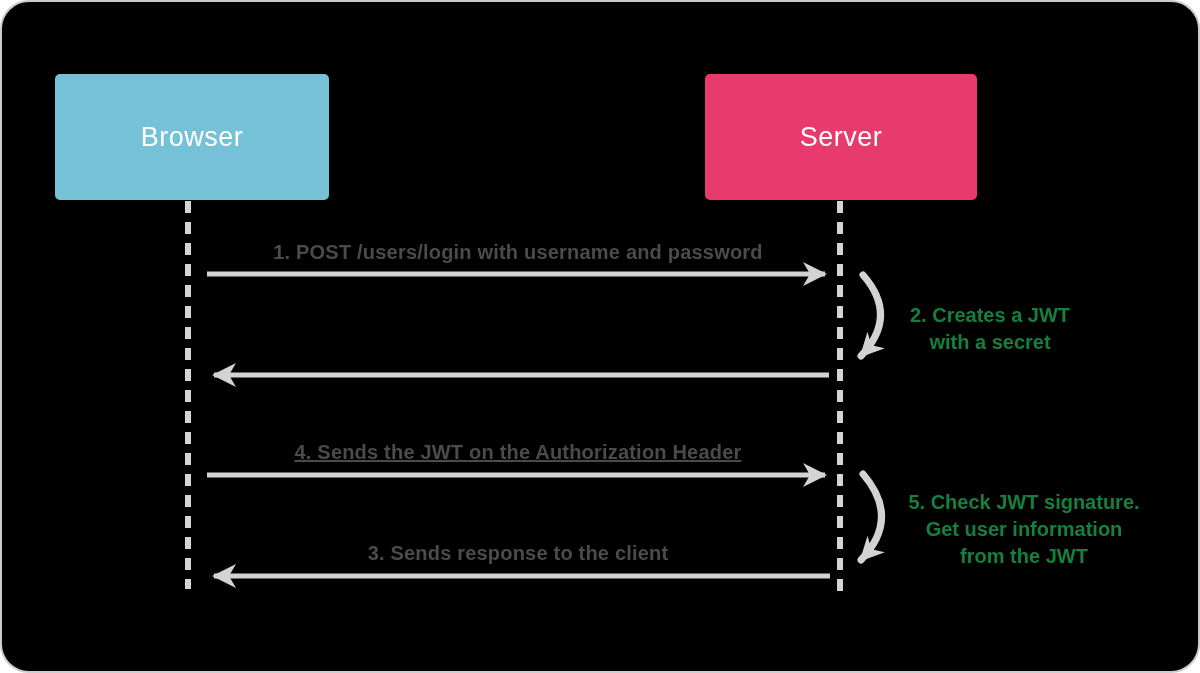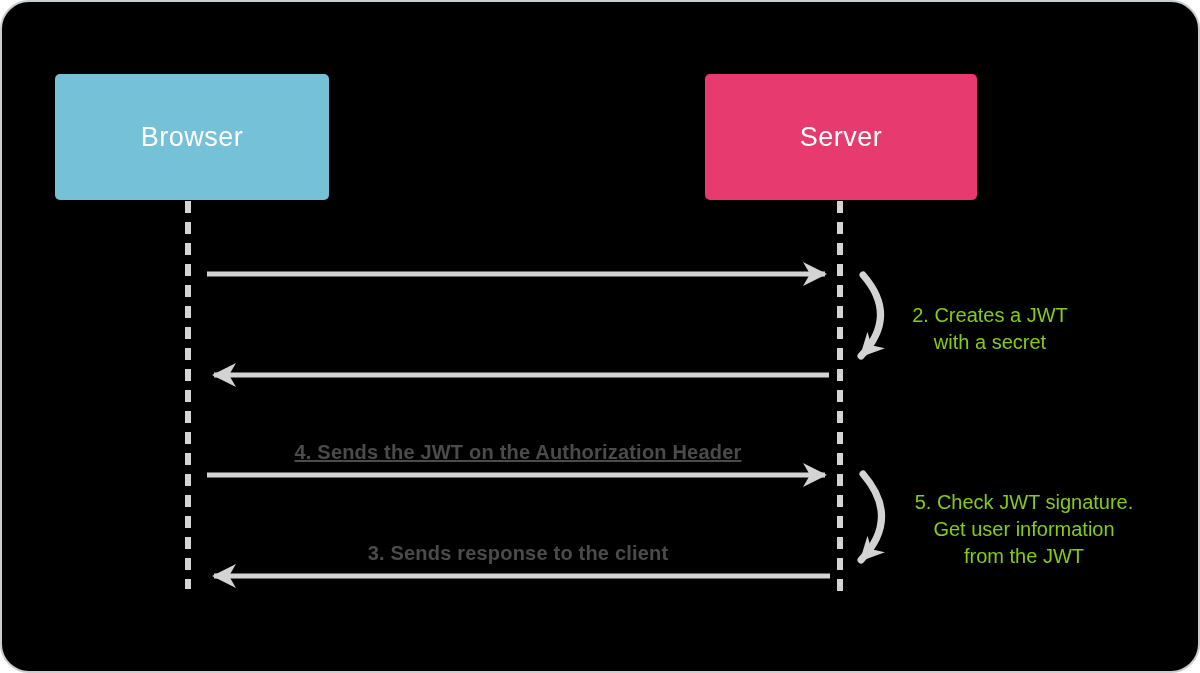--- a/index.html
+++ b/index.html
@@ -66,22 +66,22 @@
   }
   .msg-1 { top: 239px; }
   .msg-3 { top: 339px; }
   .msg-4 { top: 439px; text-decoration: underline; }
   .msg-6 { top: 540px; }
 
   .note {
     position: absolute;
     text-align: center;
     font-size: 20px;
-    font-weight: normal;
-    color: #84cc16;
+    font-weight: bold;
+    color: #15803d;
     line-height: 27px;
     white-space: nowrap;
   }
   .note-2 { left: 878px; top: 300px; width: 220px; }
   .note-5 { left: 893px; top: 487px; width: 258px; }
 </style>
 </head>
 <body>
 
 <div class="canvas">
@@ -104,20 +104,21 @@
       </marker>
     </defs>
     <line x1="205" y1="272" x2="823" y2="272" stroke="#d3d3d3" stroke-width="5" marker-end="url(#ah)"></line>
     <line x1="827" y1="373" x2="212" y2="373" stroke="#d3d3d3" stroke-width="5" marker-end="url(#ah)"></line>
     <line x1="205" y1="473" x2="823" y2="473" stroke="#d3d3d3" stroke-width="5" marker-end="url(#ah)"></line>
     <line x1="828" y1="574" x2="212" y2="574" stroke="#d3d3d3" stroke-width="5" marker-end="url(#ah)"></line>
     <path d="M 861 273 Q 897 314 859 354" fill="none" stroke="#d3d3d3" stroke-width="7" stroke-linecap="round" marker-end="url(#ah)"></path>
     <path d="M 861 472 Q 899 516 859 558" fill="none" stroke="#d3d3d3" stroke-width="7" stroke-linecap="round" marker-end="url(#ah)"></path>
   </svg>
 
+  <div class="msg msg-1">1. POST /users/login with username and password</div>
   <div class="msg msg-4">4. Sends the JWT on the Authorization Header</div>
   <div class="msg msg-6">3. Sends response to the client</div>
 
   <div class="note note-2">
     <div>2. Creates a JWT</div>
     <div>with a secret</div>
   </div>
 
   <div class="note note-5">
     <div>5. Check JWT signature.</div>

